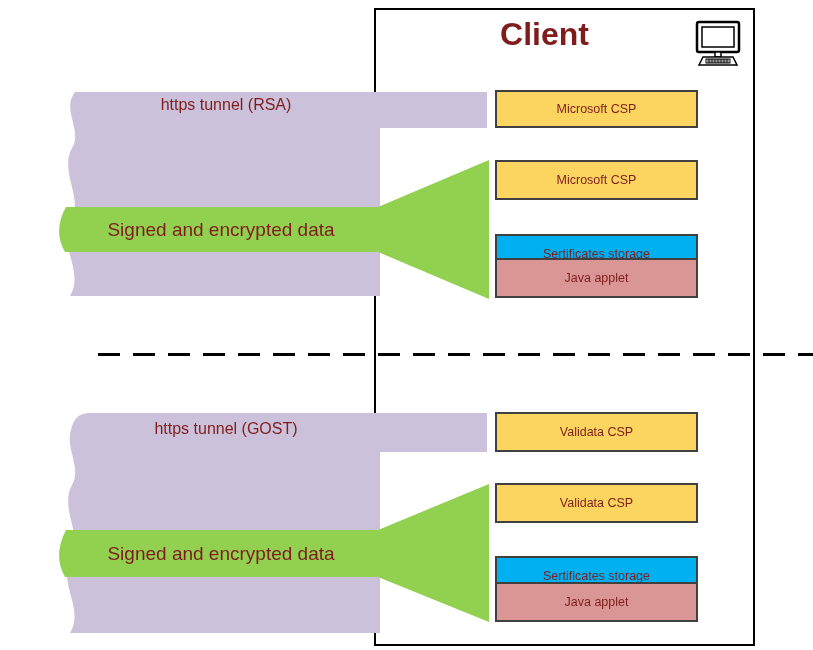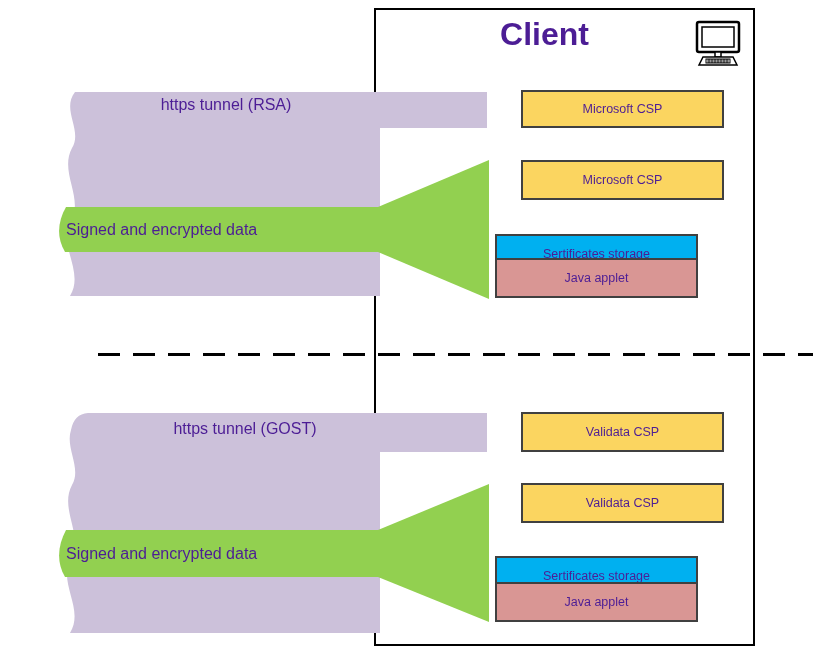--- a/index.html
+++ b/index.html
@@ -4,21 +4,21 @@
 <style>
   html, body { margin: 0; padding: 0; background: #ffffff; }
   * { box-sizing: border-box; }
   #canvas {
     position: relative;
     width: 813px;
     height: 650px;
     background: #ffffff;
     overflow: hidden;
     font-family: "Liberation Sans", sans-serif;
-    color: #4c1d95;
+    color: #7f1d1d;
   }
   
   .client-box {
     position: absolute;
     left: 374px; top: 8px;
     width: 381px; height: 638px;
     border: 2px solid #000;
     background: #fff;
     z-index: 1;
   }
@@ -48,36 +48,36 @@
     position: absolute;
     left: 72px; width: 308px;
     text-align: center;
     font-weight: normal;
     font-size: 16px;
     z-index: 3;
   }
   .data-label {
     position: absolute;
     left: 66px; width: 310px;
-    text-align: left;
-    font-size: 16px;
+    text-align: center;
+    font-size: 19px;
     z-index: 3;
   }
   
   .cbox {
     position: absolute;
     left: 495px; width: 203px; height: 40px;
     border: 2px solid var(--border);
     display: flex;
     align-items: center;
     justify-content: center;
     font-size: 12.5px;
     z-index: 3;
   }
-  .cbox.yellow { background: var(--yellow); margin-left: 26px; }
+  .cbox.yellow { background: var(--yellow); }
   .cbox.blue   { background: var(--blue); margin-top: 24px; }
   .cbox.red    { background: var(--red); }
   
   .divider {
     position: absolute;
     left: 98px; top: 353px;
     width: 715px; height: 3px;
     background: repeating-linear-gradient(90deg, var(--line) 0 22px, transparent 22px 35px);
     z-index: 4;
   }
@@ -134,21 +134,21 @@
   </div>
   <div class="cbox blue" style="top:210px; height:39px;">
     <span>Sertificates storage</span>
   </div>
   <div class="cbox red" style="top:258px;">
     <span>Java applet</span>
   </div>
 
   <div class="divider"></div>
 
-  <div class="tunnel-label" style="top:420px;margin-left:19px;">https tunnel (GOST)</div>
+  <div class="tunnel-label" style="top:420px;">https tunnel (GOST)</div>
   <div class="data-label" style="top:530px; height:47px; line-height:47px;">Signed and encrypted data</div>
 
   <div class="cbox yellow" style="top:412px;">
     <span>Validata CSP</span>
   </div>
   <div class="cbox yellow" style="top:483px;">
     <span>Validata CSP</span>
   </div>
   <div class="cbox blue" style="top:532px;">
     <span>Sertificates storage</span>

